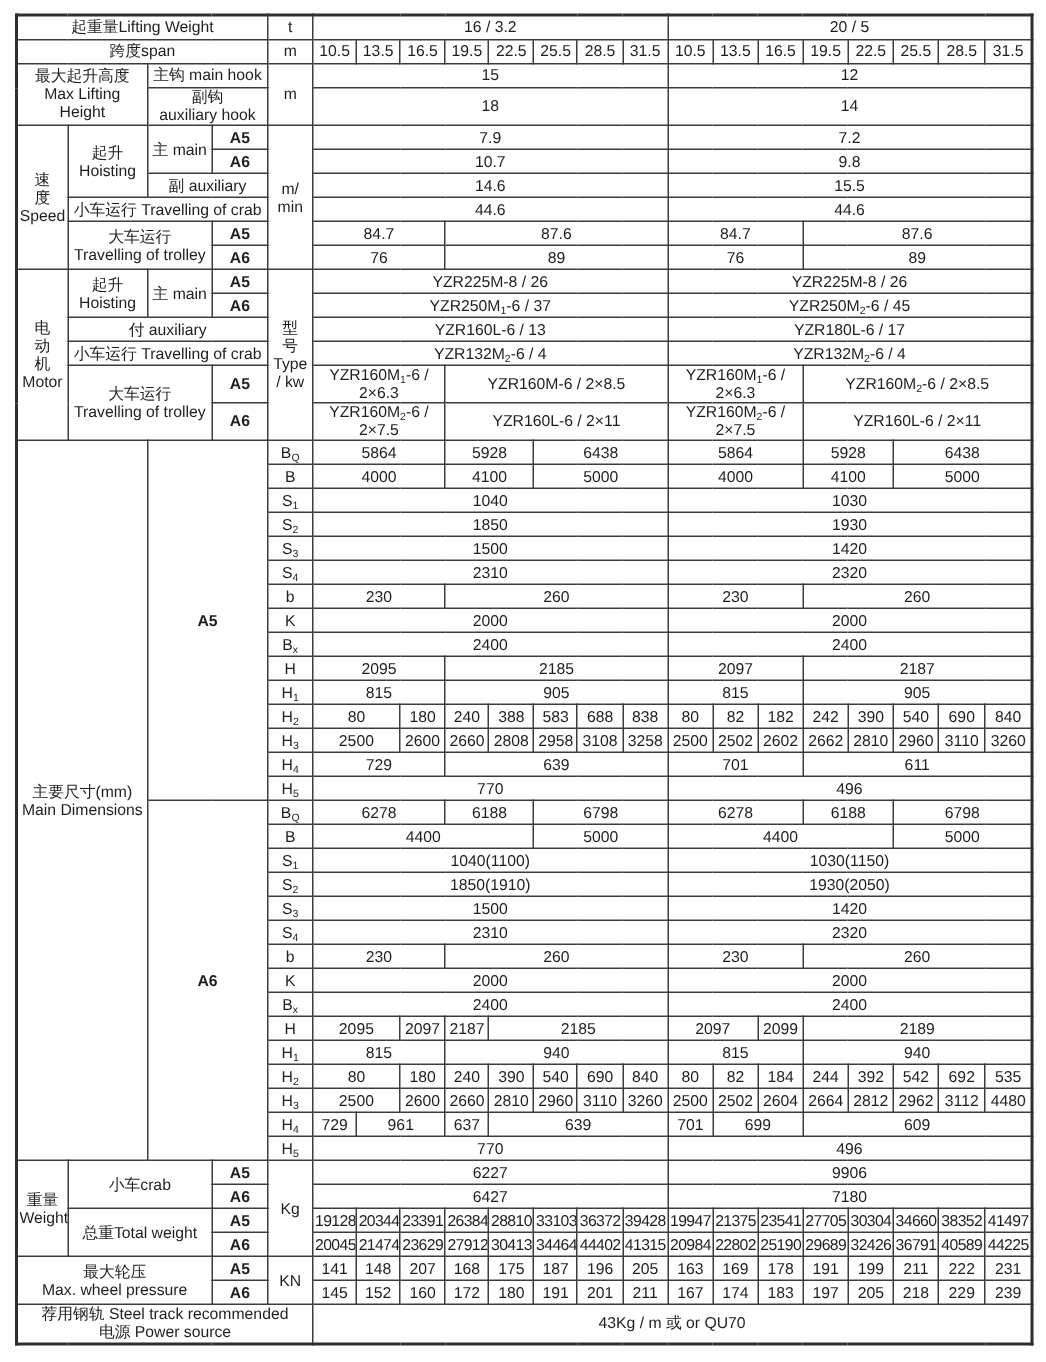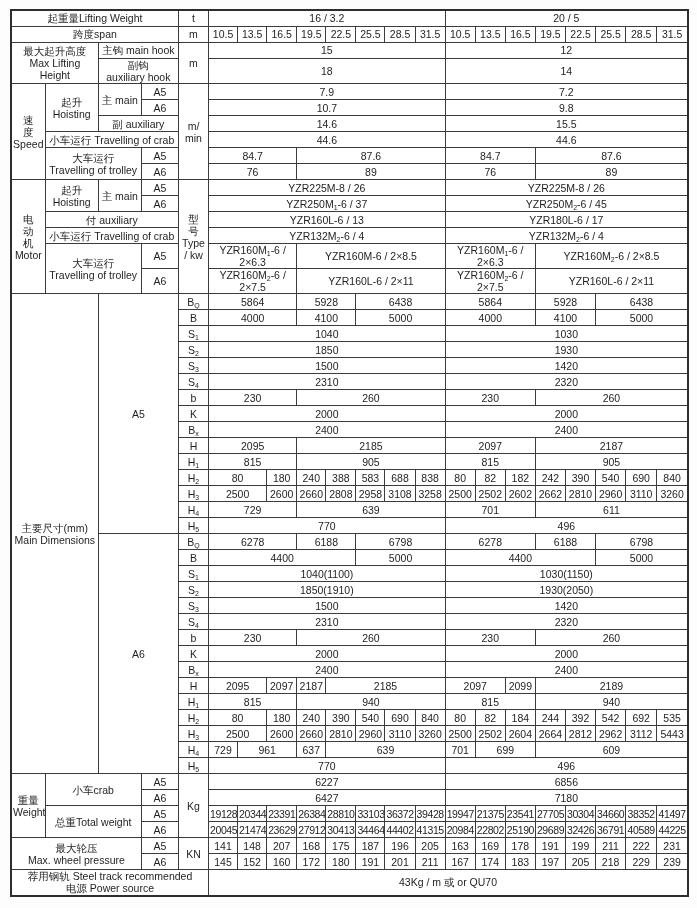--- a/index.html
+++ b/index.html
@@ -8,21 +8,21 @@
   table.spec td{
     border:1px solid #3c3c3c;
     text-align:center;vertical-align:middle;
     font-family:"Liberation Sans","DejaVu Sans",sans-serif;
     font-size:10.5px;line-height:1.15;color:#1e1e1e;
     padding:0 1px;overflow:hidden;height:15px;
   }
   table.spec td sub{font-size:7px;vertical-align:-2px;line-height:0;}
   td.lb{font-size:10.3px;}
   td.un{font-size:10.5px;}
-  td.cl{font-size:10.5px;}
+  td.cl{font-size:10.5px;font-weight:bold;}
   td.sm{font-size:9.2px;letter-spacing:-0.4px;padding:0;}
   td.g{border-left:4px double #3c3c3c;}
 </style>
 </head>
 <body>
 
 <div class="page">
   <table class="spec" id="spec-table">
     <colgroup>
       <col style="width:34px">
@@ -381,21 +381,21 @@
           <td>2960</td>
           <td>3110</td>
           <td>3260</td>
           <td class="g">2500</td>
           <td>2502</td>
           <td>2604</td>
           <td>2664</td>
           <td>2812</td>
           <td>2962</td>
           <td>3112</td>
-          <td>5443</td>
+          <td>4480</td>
         </tr>
         <tr>
           <td class="un">H<sub>4</sub></td>
           <td>729</td>
           <td colspan="2">961</td>
           <td>637</td>
           <td colspan="4">639</td>
           <td class="g">701</td>
           <td colspan="2">699</td>
           <td colspan="5">609</td>
@@ -404,21 +404,21 @@
           <td class="un">H<sub>5</sub></td>
           <td colspan="8">770</td>
           <td colspan="8" class="g">496</td>
         </tr>
         <tr>
           <td rowspan="4" class="lb">重量<br>Weight</td>
           <td colspan="2" rowspan="2" class="lb">小车crab</td>
           <td class="cl">A5</td>
           <td rowspan="4" class="un">Kg</td>
           <td colspan="8">6227</td>
-          <td colspan="8" class="g">6856</td>
+          <td colspan="8" class="g">9906</td>
         </tr>
         <tr>
           <td class="cl">A6</td>
           <td colspan="8">6427</td>
           <td colspan="8" class="g">7180</td>
         </tr>
         <tr>
           <td colspan="2" rowspan="2" class="lb">总重Total weight</td>
           <td class="cl">A5</td>
           <td class="sm">19128</td>

